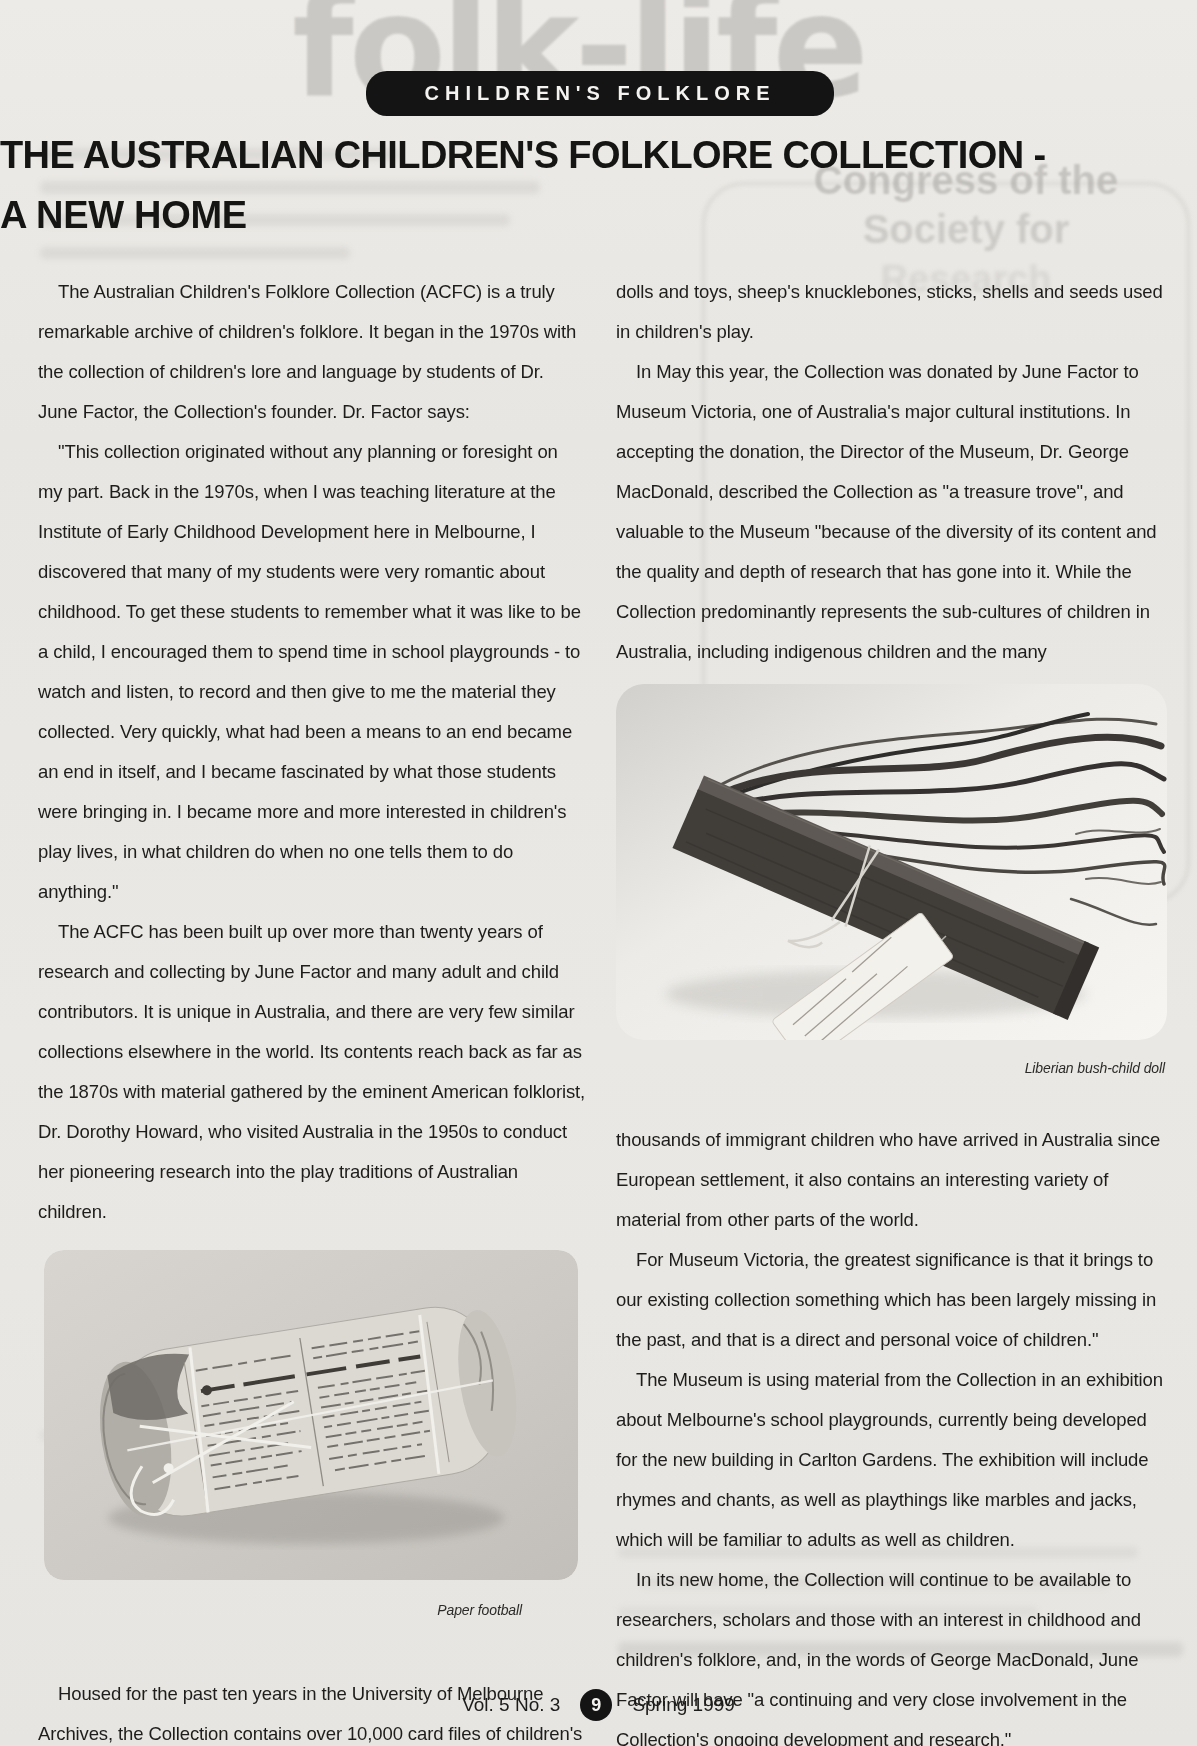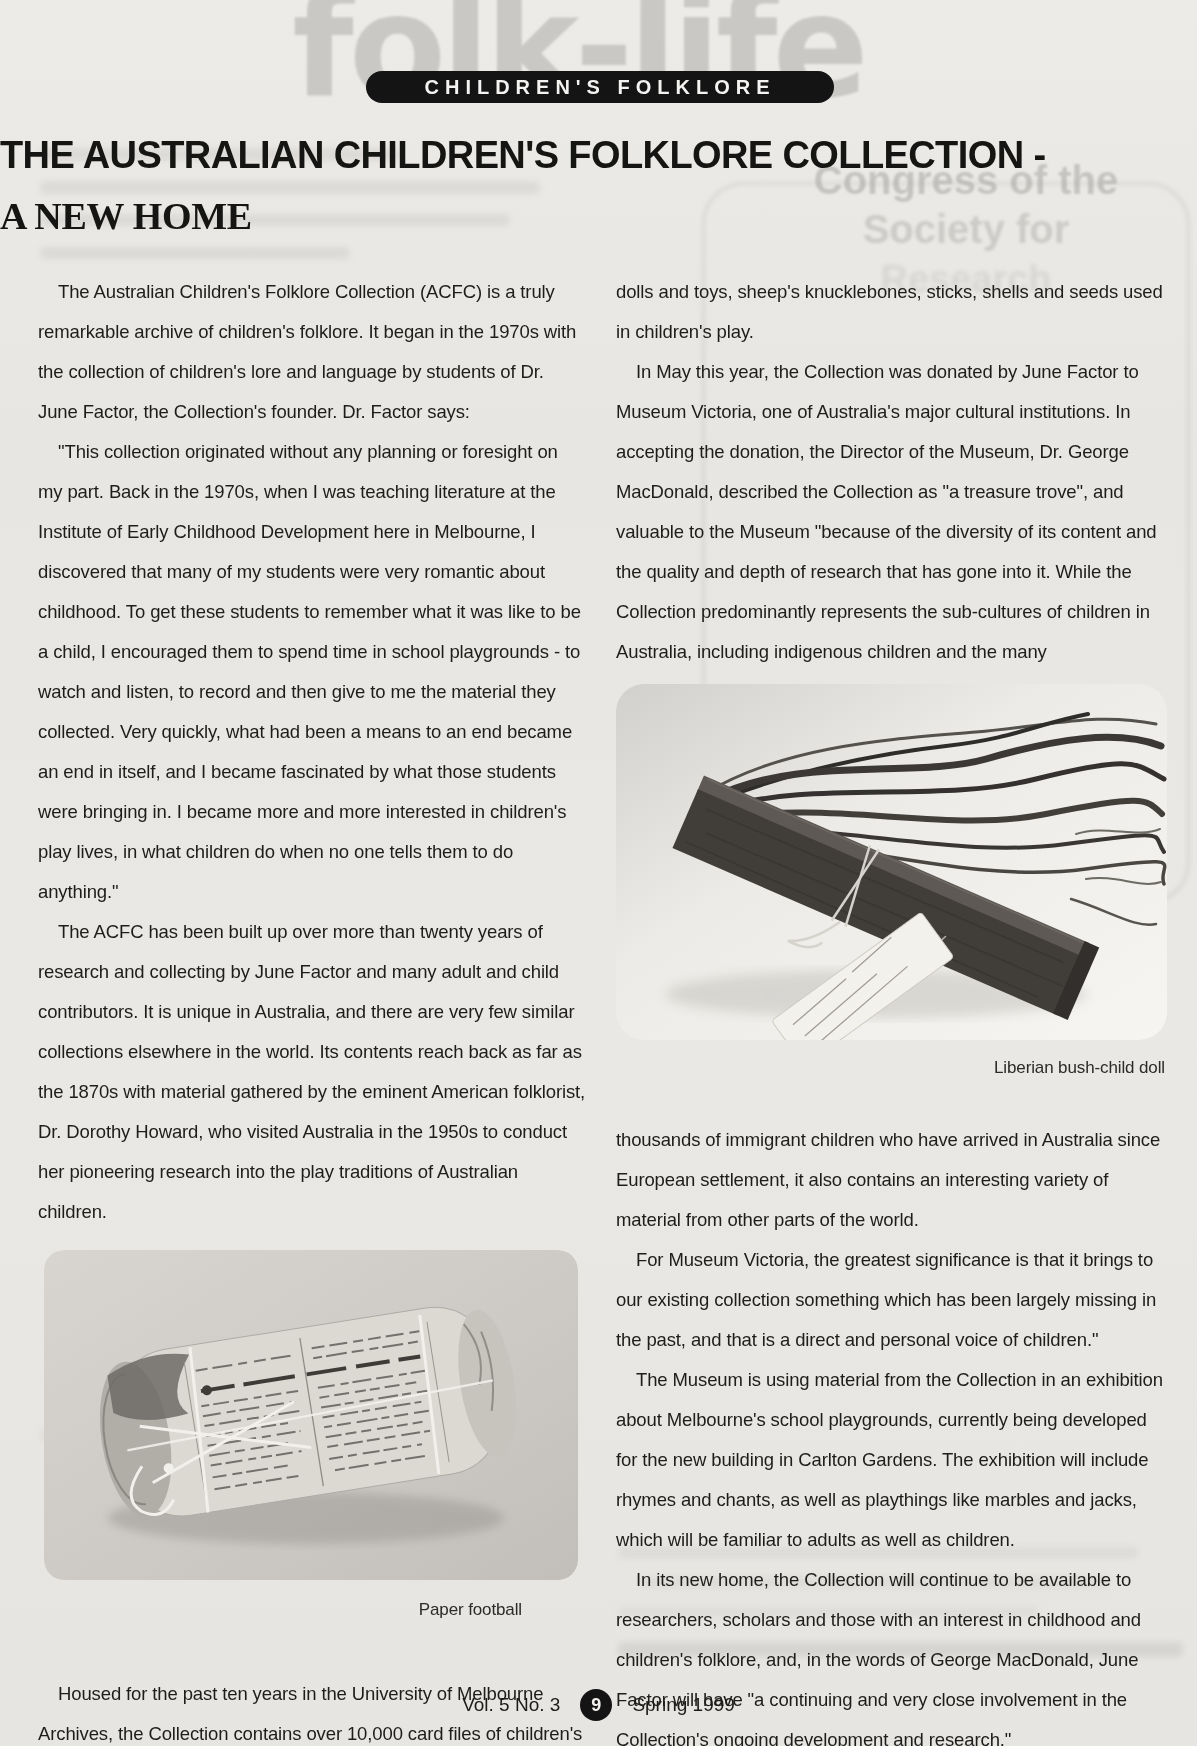--- a/index.html
+++ b/index.html
@@ -20,42 +20,42 @@
   .ghost-congress{position:absolute; left:748px; top:158px; width:436px; z-index:1;
     text-align:center; font-weight:bold; color:#93918d;}
   .gc1{font-size:40px; opacity:.42; filter:blur(1.2px);}
   .gc2{font-size:40px; opacity:.34; filter:blur(1.5px); margin-top:4px;}
   .gc3{font-size:38px; opacity:.20; filter:blur(2.2px); margin-top:6px;}
   .ghost-box{position:absolute; left:702px; top:182px; width:482px; height:716px;
     border:3px solid #9c9a96; border-radius:42px; opacity:.22; filter:blur(2px); z-index:0;}
   .stripe{position:absolute; background:#a3a19d; opacity:.2; filter:blur(3px); border-radius:5px; z-index:0;}
   
   .banner{
-    position:absolute; left:366px; top:71px; width:468px; height:32px;
+    position:absolute; left:366px; top:71px; width:468px; height:45px;
     background:#141414; border-radius:21px; z-index:3;
     display:flex; align-items:center; justify-content:center;
   }
   .banner span{color:#f4f3f1; font-size:20px; font-weight:bold; letter-spacing:6px;}
   .title{position:absolute; top:134px; left:0; width:100%; margin:0; z-index:2;
     text-align:left; font-weight:bold; color:#151514;}
   .title .t1{display:block; font-size:38px; letter-spacing:-0.6px;}
-  .title .t2{display:block; font-size:38px; letter-spacing:-0.3px; margin-top:17px;font-family:Liberation Serif, serif;}
+  .title .t2{display:block; font-size:38px; letter-spacing:-0.3px; margin-top:17px;}
   
   .col{position:absolute; top:272px; z-index:2;
     font-size:18.5px; line-height:40px; letter-spacing:-0.12px; text-align:left;}
   .col.left{left:38px; width:548px;}
   .col.right{left:616px; width:551px;}
   .body-par{margin:0;}
   .body-par.indent{text-indent:20px;}
   
   figure{margin:0;}
   .photo{display:block; position:relative; overflow:hidden;}
   .photo.football{width:534px; height:330px; margin:18px 0 0 6px; border-radius:20px;}
   .photo.doll{width:551px; height:356px; margin:12px 0 0 0; border-radius:26px;}
-  .caption{font-size:17px; color:#2c2b29; text-align:right;}
+  .caption{font-style:italic; font-size:14px; color:#2c2b29; text-align:right;}
   .cap-left{margin:10px 64px 44px 0;}
   .cap-right{margin:8px 2px 32px 0;}
   .author{margin-top:32px; font-weight:bold; font-size:20px; color:#121211;}
   
   .footer{position:absolute; left:0; top:1689px; width:100%; z-index:2;
     display:flex; justify-content:center; align-items:center; gap:20px;
     font-size:19px; color:#1c1c1b;}
   .pagenum{width:32px; height:32px; border-radius:50%; background:#141414; color:#f3f2f0;
     display:flex; align-items:center; justify-content:center; font-size:18px; font-weight:bold;}
 </style>

